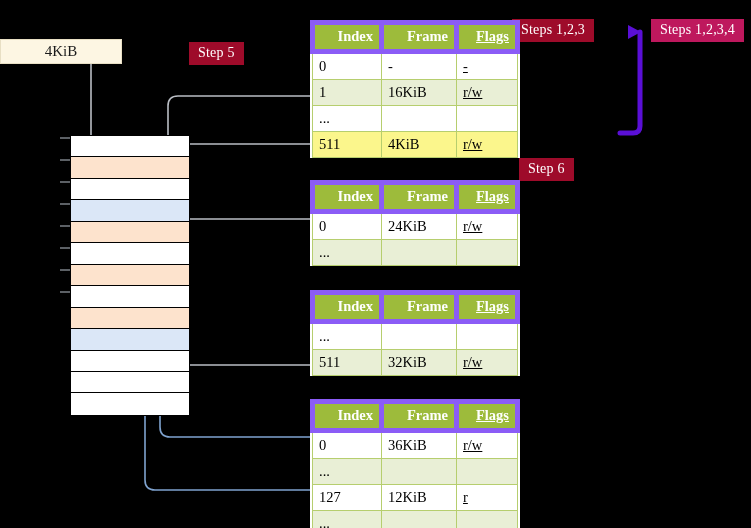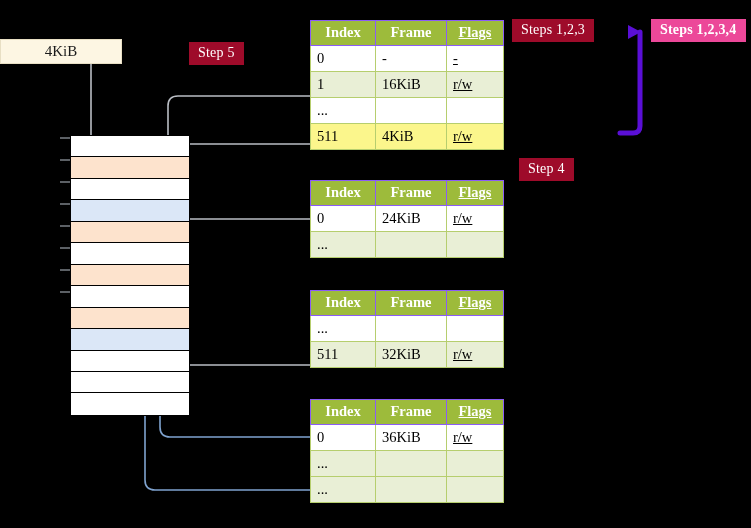--- a/index.html
+++ b/index.html
@@ -21,21 +21,21 @@
     font-family: "Liberation Serif", serif;
     font-size: 14px;
     line-height: 1;
     color: #ffffff;
     padding: 4px 9px 5px 9px;
     white-space: nowrap;
     border-radius: 0;
     letter-spacing: 0.2px;
   }
   .badge-red   { background: #9e0b2a; }
-  .badge-blue  { background: #ec4899; font-weight: bold; }
+  .badge-blue  { background: #be185d; }
 
   
   .size-box {
     position: absolute;
     background: #fdf6e3;
     border: 1px solid #e8dfc4;
     color: #1a1a1a;
     font-family: "Liberation Serif", serif;
     font-size: 15px;
     display: flex;
@@ -67,23 +67,23 @@
     border: 1px solid #9bbb3a;
     background: #ffffff;
     font-family: "Liberation Serif", serif;
     font-size: 14.5px;
     color: #000000;
   }
   .ptable th {
     background: #9dbb3b;
     color: #ffffff;
     font-weight: bold;
-    text-align: center;
+    text-align: right;
     padding: 3px 6px 4px 6px;
-    border: 1px solid #8b5cf6;
+    border: 5px solid #8b5cf6;
     font-size: 14.5px;
   }
   .ptable td {
     padding: 3px 6px 4px 6px;
     border: 1px solid #b6ce6e;
     background: #ffffff;
     height: 18px;
     vertical-align: middle;
   }
   .ptable tr.alt td { background: #e9efd6; }
@@ -175,21 +175,21 @@
 
 <div class="badge badge-red" style="left:512px; top:19px;">
   <span>Steps 1,2,3</span>
 </div>
 
 <div class="badge badge-blue" style="left:651px; top:19px;">
   <span>Steps 1,2,3,4</span>
 </div>
 
 <div class="badge badge-red" style="left:519px; top:158px;">
-  <span>Step 4</span>
+  <span>Step 6</span>
 </div>
 
 <div class="memcol" id="memcol" style="left:70px; top:135px; width:120px; height:281px;">
     <div class="memrow" style="height: 7.69231%;"></div>
     <div class="memrow orange" style="height: 7.69231%;"></div>
     <div class="memrow" style="height: 7.69231%;"></div>
     <div class="memrow blue" style="height: 7.69231%;"></div>
     <div class="memrow orange" style="height: 7.69231%;"></div>
     <div class="memrow" style="height: 7.69231%;"></div>
     <div class="memrow orange" style="height: 7.69231%;"></div>
@@ -289,19 +289,24 @@
       <tr>
         <td class="col-index">0</td>
         <td class="col-frame">36KiB</td>
         <td class="col-flags">r/w</td>
       </tr>
       <tr class="alt">
         <td class="col-index">...</td>
         <td class="col-frame"></td>
         <td class="col-flags"></td>
       </tr>
+      <tr>
+        <td class="col-index">127</td>
+        <td class="col-frame">12KiB</td>
+        <td class="col-flags">r</td>
+      </tr>
       <tr class="alt">
         <td class="col-index">...</td>
         <td class="col-frame"></td>
         <td class="col-flags"></td>
       </tr>
     </tbody>
   </table>
 
 </body></html>

